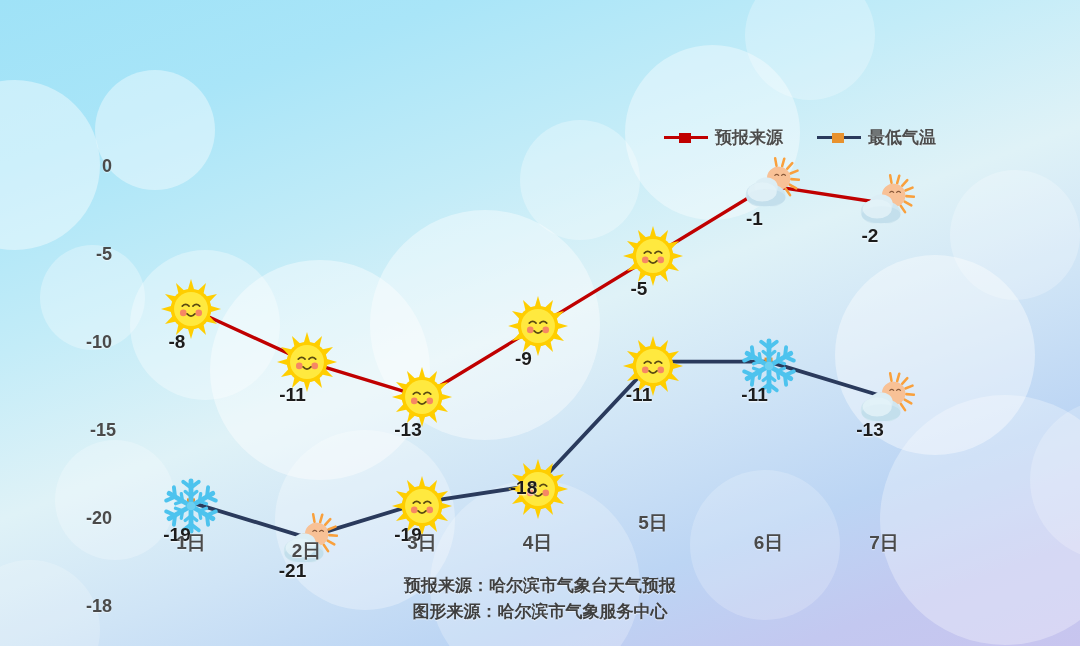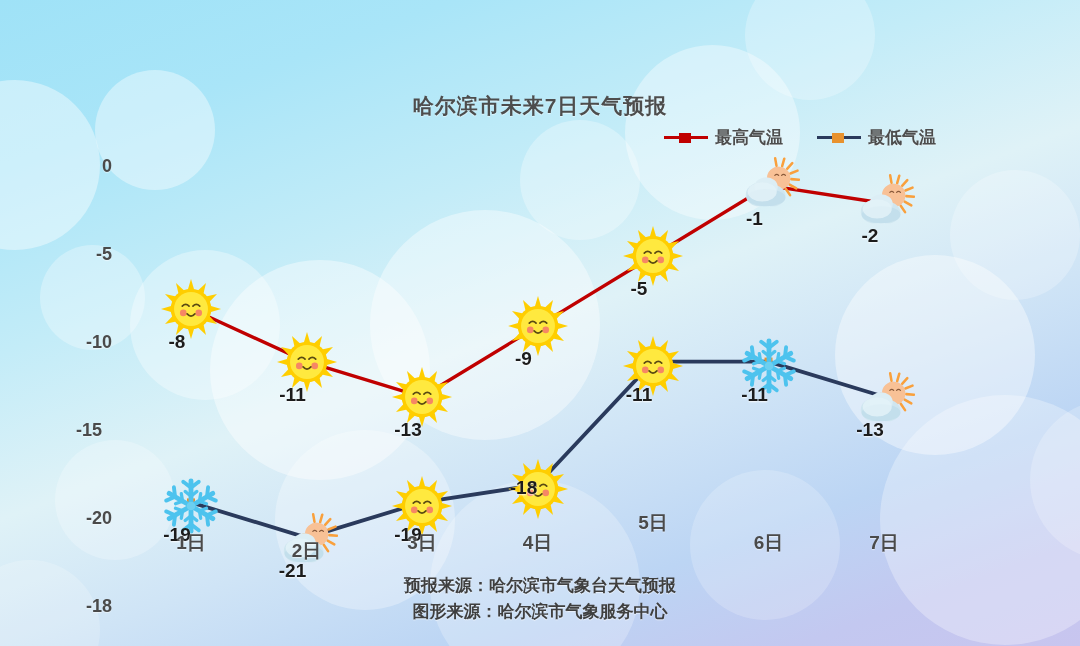--- a/index.html
+++ b/index.html
@@ -145,44 +145,43 @@
   <div class="bokeh" style="left:835px; top:255px; width:200px; height:200px; background:rgba(255,255,255,0.40);"></div>
   <div class="bokeh" style="left:950px; top:170px; width:130px; height:130px; background:rgba(255,255,255,0.24);"></div>
   <div class="bokeh" style="left:880px; top:395px; width:250px; height:250px; background:rgba(255,255,255,0.30);"></div>
   <div class="bokeh" style="left:1030px; top:400px; width:160px; height:160px; background:rgba(255,255,255,0.22);"></div>
   <div class="bokeh" style="left:275px; top:430px; width:180px; height:180px; background:rgba(255,255,255,0.30);"></div>
   <div class="bokeh" style="left:55px; top:440px; width:120px; height:120px; background:rgba(255,255,255,0.24);"></div>
   <div class="bokeh" style="left:430px; top:480px; width:210px; height:210px; background:rgba(255,255,255,0.24);"></div>
   <div class="bokeh" style="left:690px; top:470px; width:150px; height:150px; background:rgba(255,255,255,0.20);"></div>
   <div class="bokeh" style="left:-40px; top:560px; width:140px; height:140px; background:rgba(255,255,255,0.20);"></div>
 
-  <div class="title">哈尔滨市未来7日天气预报</div>
 
   <div class="legend">
     <div class="legend-item">
       <span class="legend-mark">
         <span class="lm-line" style="background:#C00000;"></span>
         <span class="lm-sq" style="background:#C00000;"></span>
       </span>
-      <span>最高气温</span>
+      <span>预报来源</span>
     </div>
     <div class="legend-item">
       <span class="legend-mark">
         <span class="lm-line" style="background:#2A3A5C;"></span>
         <span class="lm-sq" style="background:#E8922E;"></span>
       </span>
       <span>最低气温</span>
     </div>
   </div>
 
   <div id="yticks">
       <div class="ylabel" style="left: 52px; top: 156px;">0</div>
       <div class="ylabel" style="left: 52px; top: 244px;">-5</div>
       <div class="ylabel" style="left: 52px; top: 332px;">-10</div>
-      <div class="ylabel" style="left: 42px; top: 420px;">-15</div>
+      <div class="ylabel" style="left: 56px; top: 420px;">-15</div>
       <div class="ylabel" style="left: 52px; top: 508px;">-20</div>
       <div class="ylabel" style="left: 52px; top: 596px;">-18</div>
     </div>
 
   <svg id="plot">
       <polyline points="191,308.8 306.5,361.6 422,396.8 537.5,326.4 653,256 768.5,185.6 884,203.2" fill="none" stroke="#C00000" stroke-width="3.4" stroke-linejoin="round" stroke-linecap="round"></polyline>
       <polyline points="191,502.40000000000003 306.5,537.6 422,502.40000000000003 537.5,484.8 653,361.6 768.5,361.6 884,396.8" fill="none" stroke="#2A3A5C" stroke-width="3.8" stroke-linejoin="round" stroke-linecap="round"></polyline>
       <rect x="187" y="498.40000000000003" width="8" height="8" fill="#E8922E"></rect>
       <rect x="302.5" y="533.6" width="8" height="8" fill="#E8922E"></rect>
       <rect x="418" y="498.40000000000003" width="8" height="8" fill="#E8922E"></rect>

